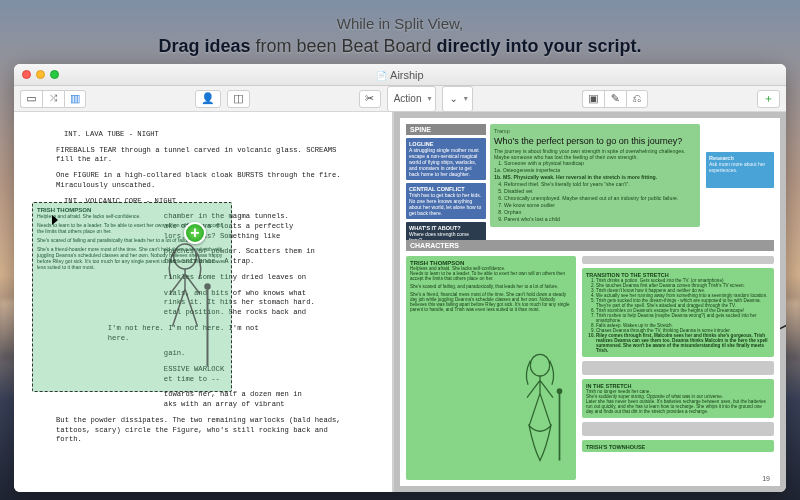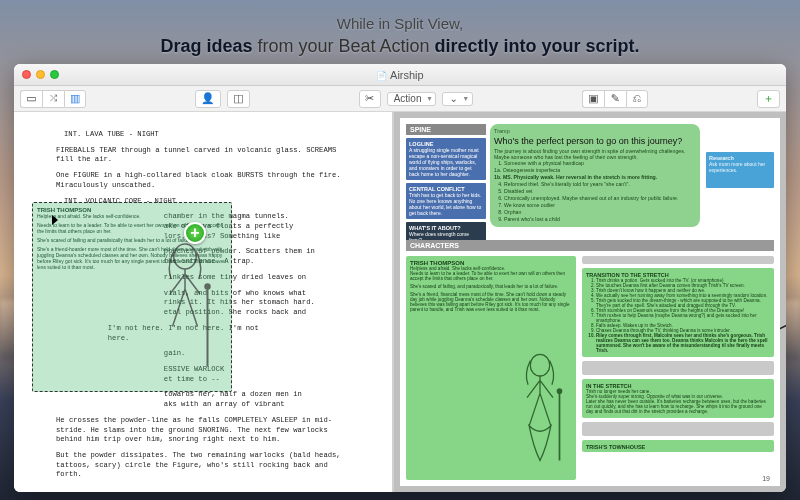--- a/index.html
+++ b/index.html
@@ -59,21 +59,21 @@
   .toolbar {
     height: 26px; background:#f2f2f2; border-bottom:1px solid #d6d6d6;
     display:flex; align-items:center; gap:6px; padding:0 6px;
     font-size:10px; color:#555;
   }
   .tb-btn { background:#fff; border:1px solid #cfcfcf; border-radius:3px; height:18px; min-width:22px; padding:0 5px; display:flex; align-items:center; justify-content:center; font-size:11px; color:#555;}
   .tb-seg { display:flex; }
   .tb-seg .tb-btn { border-radius:0; border-right-width:0;}
   .tb-seg .tb-btn:first-child{border-top-left-radius:3px;border-bottom-left-radius:3px;}
   .tb-seg .tb-btn:last-child{border-top-right-radius:3px;border-bottom-right-radius:3px;border-right-width:1px;}
-  .tb-dd { background:#fff; border:1px solid #cfcfcf; border-radius:3px; height:14px; padding:0 14px 0 6px; display:flex; align-items:center; position:relative; font-size:10px;}
+  .tb-dd { background:#fff; border:1px solid #cfcfcf; border-radius:3px; height:26px; padding:0 14px 0 6px; display:flex; align-items:center; position:relative; font-size:10px;}
   .tb-dd::after{content:"▾"; position:absolute; right:4px; font-size:8px; color:#888;}
   .tb-spacer{flex:1;}
 
   
   .panes { flex:1; display:flex; overflow:hidden; }
   .pane-left { flex: 0 0 380px; background:#fff; position:relative; border-right:2px solid #d0d0d0; }
   .pane-right { flex:1; background:#bfbfbf; position:relative; overflow:hidden; }
 
   
   .page {
@@ -123,21 +123,21 @@
   
   .board { position:absolute; inset:6px; background:#fff; }
   .spine { position:absolute; left:6px; top:6px; width:80px; }
   .spine .hdr{background:#888;color:#fff;font-size:7px;padding:2px 4px;font-weight:700;}
   .spine .card{margin-top:3px;padding:3px;font-size:5px;color:#fff;border-radius:1px;}
   .c-blue{background:#4a6fae;}
   .c-navy{background:#2b3c4e;}
   .spine .card .ct{font-weight:700;font-size:5.5px;text-transform:uppercase;}
   .tramp {
     position:absolute; left:90px; top:6px; right:80px;
-    background:#8fd28f; border-radius:8px; padding:4px;
+    background:#8fd28f; border-radius:2px; padding:4px;
     font-size:5.2px; color:#1c4a1c;
   }
   .tramp .ct{font-size:5.5px;color:#2b5a2b;}
   .tramp .q{font-size:9px;color:#111;margin:2px 0;}
   .tramp ol{margin-left:10px;}
   .tramp li{margin-bottom:1px;}
   .research {
     position:absolute; right:6px; top:34px; width:68px; height:36px;
     background:#4aa3d6; color:#eaf4fb; font-size:5px; padding:3px; border-radius:1px;
   }
@@ -165,21 +165,21 @@
 
 </style>
 </head>
 <body>
 
 <div class="wallpaper"></div>
 
 <div class="headline">
   <div class="l1">While in Split View,</div>
   <div class="l2">
-    <span class="b">Drag ideas</span><span> from your Beat Action </span><span class="b">directly into your script.</span>
+    <span class="b">Drag ideas</span><span> from been Beat Board </span><span class="b">directly into your script.</span>
   </div>
 </div>
 
 <div class="window">
 
   <div class="titlebar">
     <div class="traffic">
       <span class="t-close"></span>
       <span class="t-min"></span>
       <span class="t-max"></span>
@@ -231,21 +231,20 @@
         <p>                         vials, and bits of who knows what
                          rinks it. It hits her stomach hard.
                          etal position. She rocks back and</p>
         <p>            I'm not here. I'm not here. I'm not
             here.</p>
         <p>                         gain.</p>
         <p>                         ESSIVE WARLOCK
                          et time to --</p>
         <p>                         towards her, half a dozen men in
                          aks with an array of vibrant</p>
-        <p>He crosses the powder-line as he falls COMPLETELY ASLEEP in mid-stride. He slams into the ground SNORING. The next few warlocks behind him trip over him, snoring right next to him.</p>
         <p>But the powder dissipates. The two remaining warlocks (bald heads, tattoos, scary) circle the Figure, who's still rocking back and forth.</p>
       </div>
 
       <div class="drag-ghost">
         <div class="gtitle">TRISH THOMPSON</div>
         <div>Helpless and afraid. She lacks self-confidence.</div>
         <div style="margin-top:3px;">Needs to learn to be a leader. To be able to exert her own will on others then accept the limits that others place on her.</div>
         <div style="margin-top:3px;">She's scared of failing and paralisically that leads her to a lot of failure.</div>
         <div style="margin-top:3px;">She's a friend-hoarder more most of the time. She can't hold down a steady job with juggling Deanna's scheduled classes and her own. Nobody believes she was happy before Riley got sick. It's too much for any single parent to handle and Trish was even less suited to it than most.</div>
         <svg viewBox="0 0 60 120">

